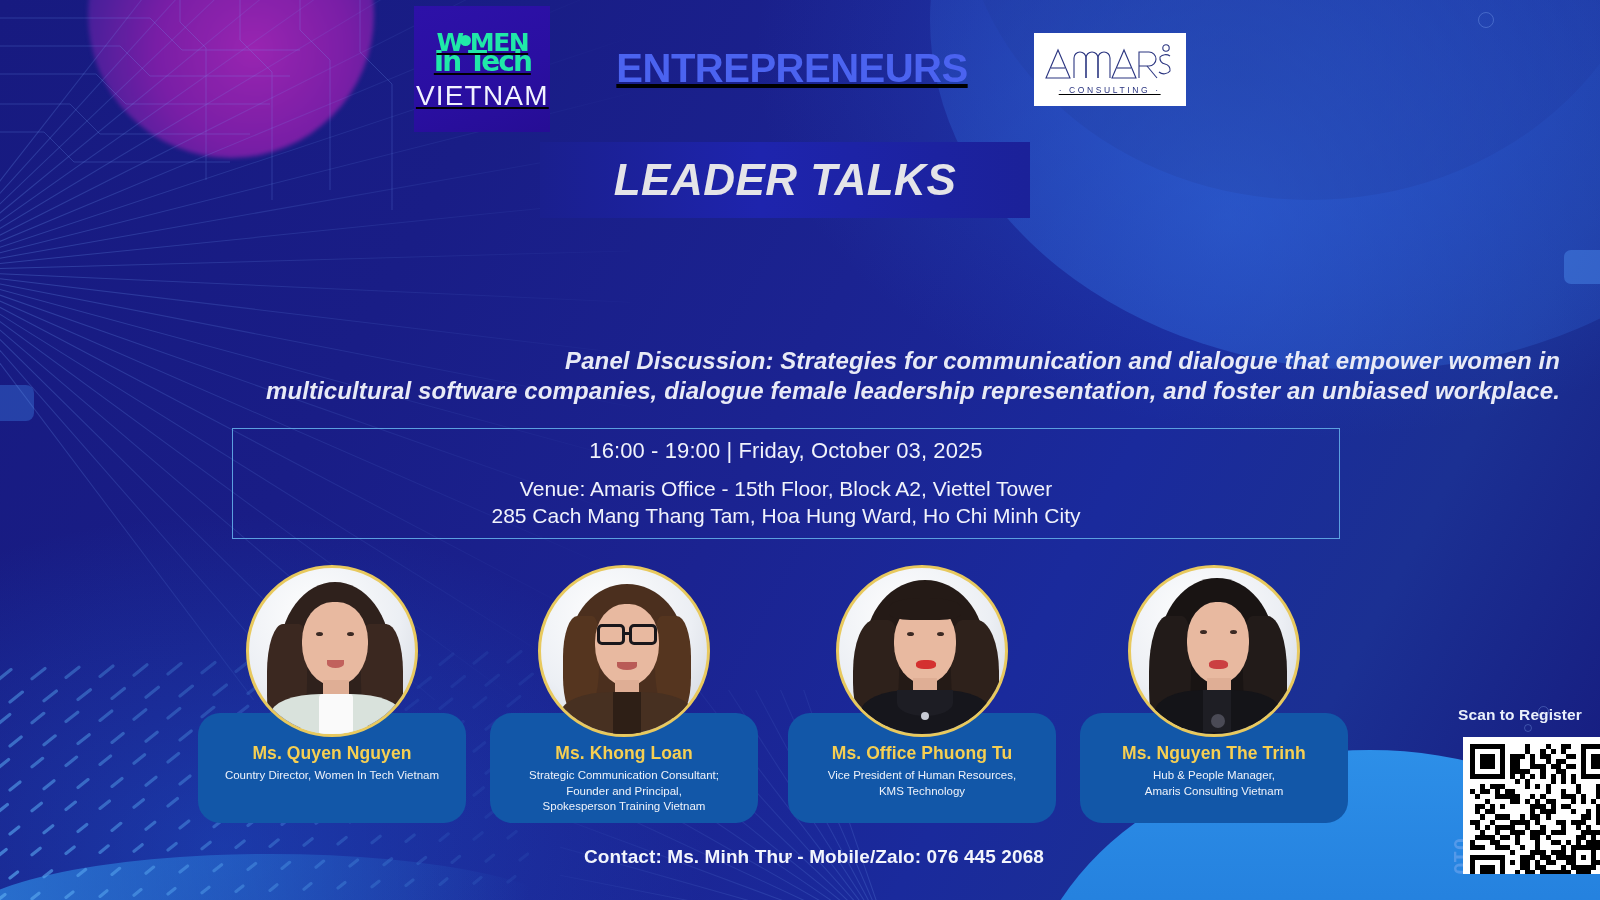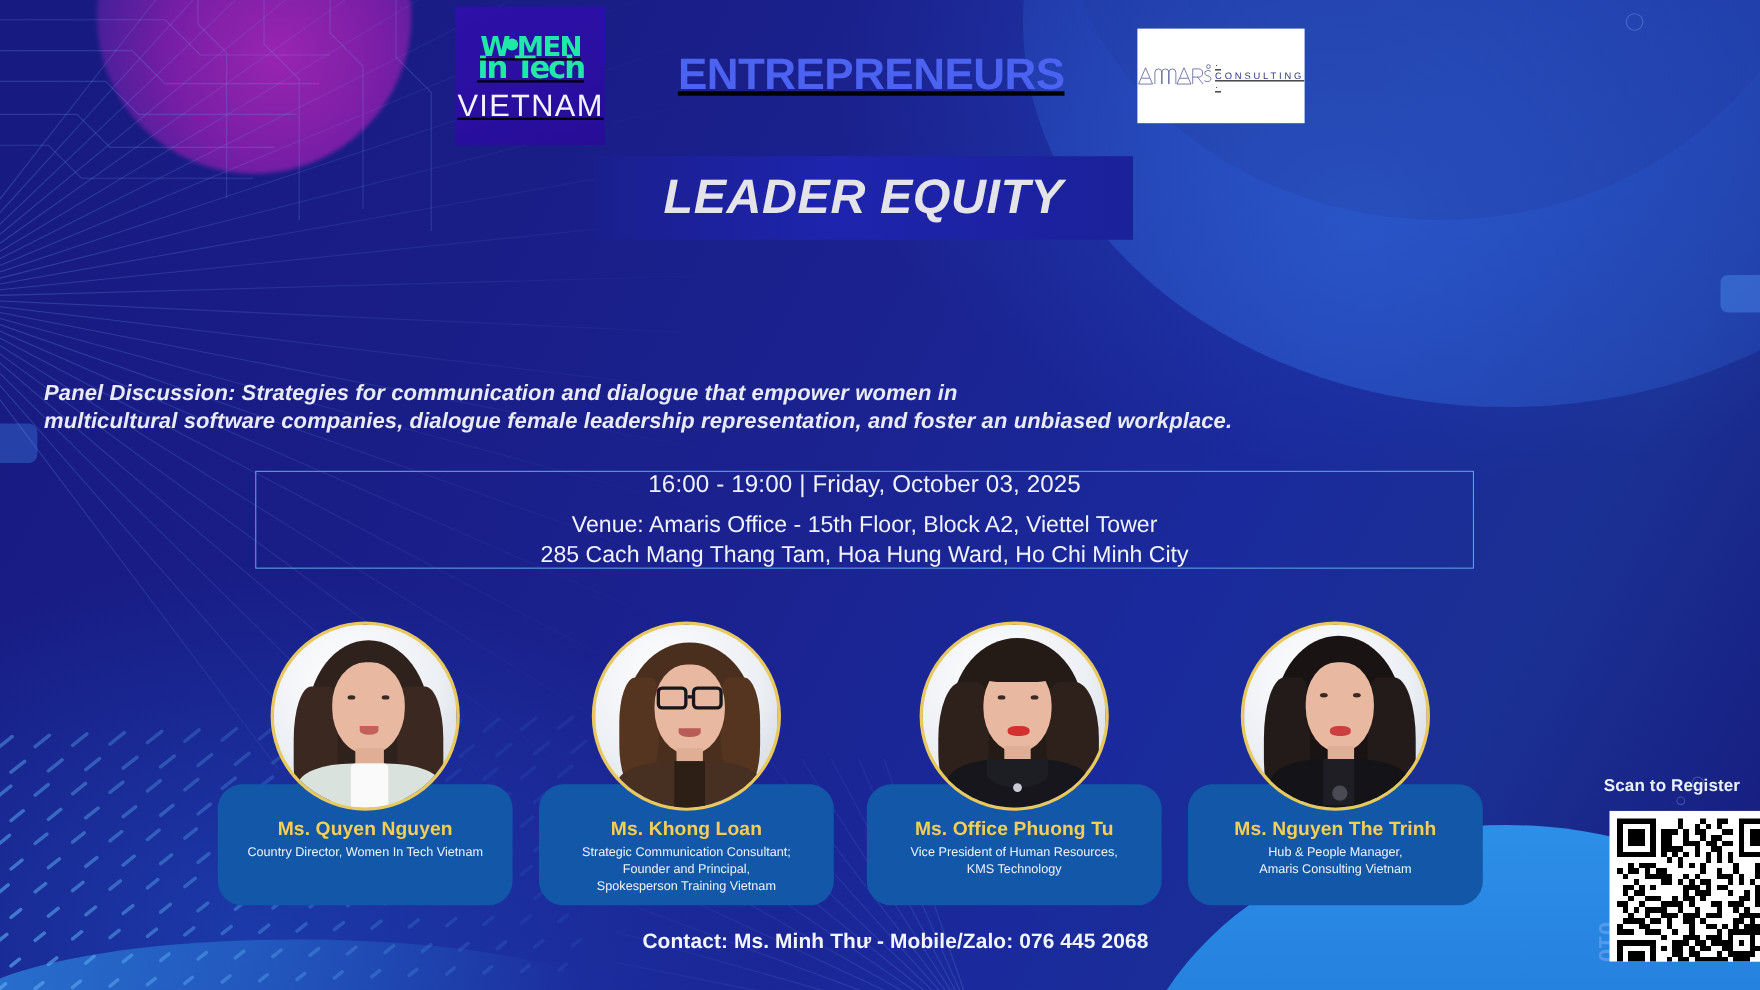--- a/index.html
+++ b/index.html
@@ -125,22 +125,22 @@
     position:absolute; left:5px; top:-4px; width:26px; height:40px;
     border-radius:50%; background:#1b3fd8;
   }
   .wte-o .inner {
     position:absolute; left:12px; top:8px; width:13px; height:13px;
     border-radius:50%; background:#f2357f;
   }
 
   
   .logo-amaris {
-    width:152px; height:86px; background:#ffffff;
-    display:flex; flex-direction:row; align-items:center; justify-content:center;
+    width:152px; height:73px; background:#ffffff;
+    display:flex; flex-direction:column; align-items:center; justify-content:center;
     gap:1px;
   }
   .am-word { display:block; }
   .am-sub { font-size:8.5px; letter-spacing:2.6px; color:#2b3580; }
 
   
   .leader-band {
     position:absolute; left:540px; top:142px; width:490px; height:76px;
     background:linear-gradient(90deg,#1a1f8e 0%,#1e24ad 45%,#1b2199 100%);
   }
@@ -158,28 +158,28 @@
     font-family:"DejaVu Sans Condensed","Liberation Sans Narrow","Liberation Sans",sans-serif;
     font-weight:bold; line-height:1.08;
     text-shadow:0 0 2px rgba(94,244,244,.35);
   }
   .headline .l1 { font-size:42px; letter-spacing:3.4px; display:block; transform:scaleX(.97);}
   .headline .l2 { font-size:46px; letter-spacing:2.0px; display:block; margin-top:6px; transform:scaleX(.93);}
 
   
   .subtitle {
     position:absolute; left:40px; top:346px; width:1520px;
-    text-align:left; color:#e8eaf6;
-    font-size:20px; font-weight:bold; font-style:italic; line-height:1.26;
+    text-align:right; color:#e8eaf6;
+    font-size:24px; font-weight:bold; font-style:italic; line-height:1.26;
     letter-spacing:.1px;
   }
 
   
   .details {
-    position:absolute; left:232px; top:428px; width:1108px; height:89px;
+    position:absolute; left:232px; top:428px; width:1108px; height:111px;
     border:1px solid #5b9fe0;
     display:flex; flex-direction:column; align-items:center; justify-content:center;
     color:#f0f2fb;
   }
   .det-when { font-size:22px; margin-bottom:12px; letter-spacing:.1px;}
   .det-v1 { font-size:21px; line-height:1.26; }
   .det-v2 { font-size:21px; line-height:1.26; }
 
   
   .speakers {
@@ -529,21 +529,21 @@
             <path d="M103 22 L113 34"></path>
           <path d="M126 12 a7 6 0 0 0 -10 1 a6 6 0 0 0 5 7 a6 6 0 0 1 5 7 a7 6 0 0 1 -11 1"></path>
           <circle cx="122" cy="4" r="3.2"></circle>
         </g>
       </svg>
       <div class="am-sub">· CONSULTING ·</div>
     </div>
   </div>
 
   <div class="leader-band"></div>
-  <div class="leader-txt">LEADER EQUITY</div>
+  <div class="leader-txt">LEADER TALKS</div>
 
 
   <div class="subtitle">
     <span>Panel Discussion: Strategies for communication and dialogue that empower women in</span><br>
     <span>multicultural software companies, dialogue female leadership representation, and foster an unbiased workplace.</span>
   </div>
 
   <div class="details">
     <div class="det-when">16:00 - 19:00 | Friday, October 03, 2025</div>
     <div class="det-v1">Venue: Amaris Office - 15th Floor, Block A2, Viettel Tower</div>

